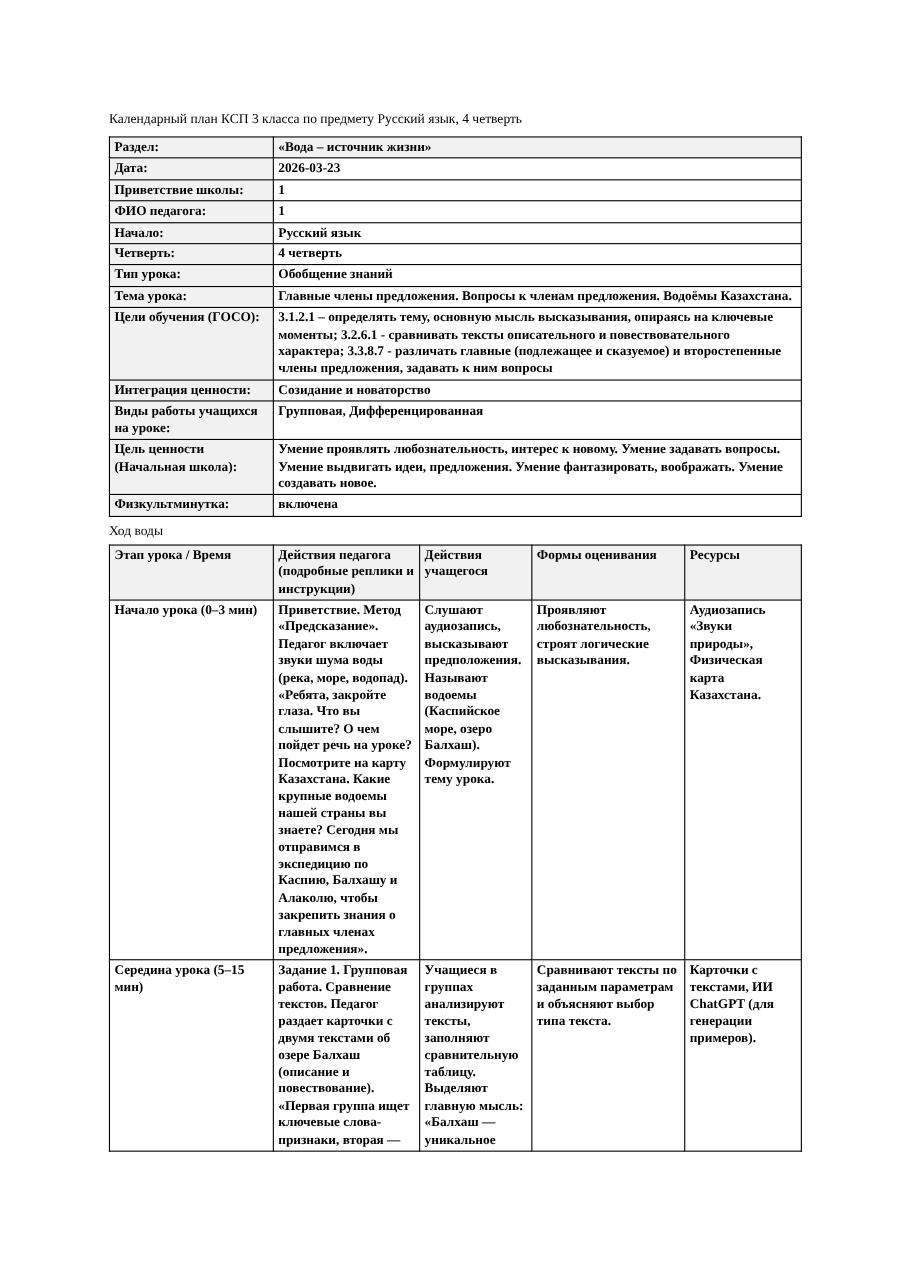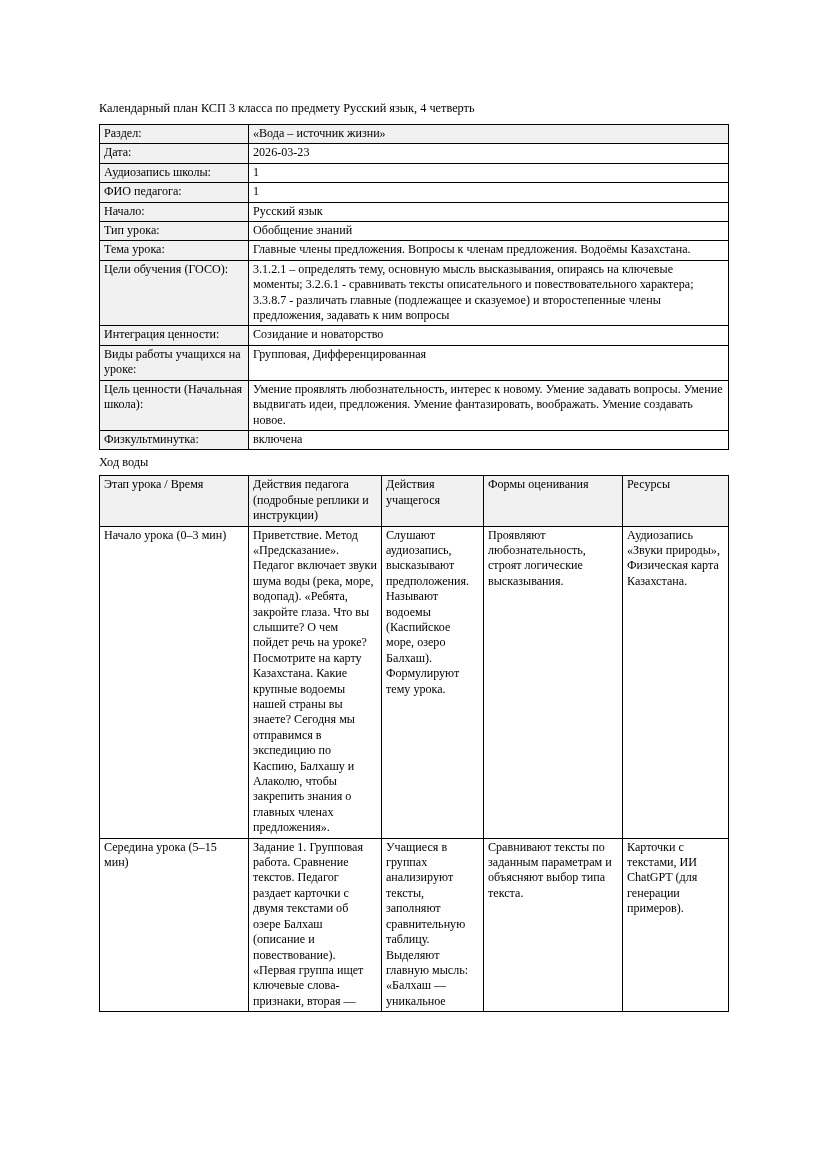--- a/index.html
+++ b/index.html
@@ -42,21 +42,21 @@
     width: 629px;
     border: 1px solid #000;
   }
   table td, table th {
     border: 1px solid #000;
     padding: 1px 4px 2px 4px;
     font-size: 12.1px;
     line-height: 15.4px;
     vertical-align: top;
     text-align: left;
-    font-weight: normal;
+    font-weight: bold;
     word-wrap: break-word;
     overflow-wrap: break-word;
     hyphens: none;
   }
   .info-table .lbl {
     width: 149px;
     background: #f1f1f1;
   }
   .info-table .val {
     width: 480px;
@@ -99,30 +99,34 @@
       <tbody>
         <tr class="shaded">
           <td class="lbl">Раздел:</td>
           <td class="val">«Вода – источник жизни»</td>
         </tr>
         <tr>
           <td class="lbl">Дата:</td>
           <td class="val">2026-03-23</td>
         </tr>
         <tr>
-          <td class="lbl">Аудиозапись школы:</td>
+          <td class="lbl">Приветствие школы:</td>
           <td class="val">1</td>
         </tr>
         <tr>
           <td class="lbl">ФИО педагога:</td>
           <td class="val">1</td>
         </tr>
         <tr>
           <td class="lbl">Начало:</td>
           <td class="val">Русский язык</td>
+        </tr>
+        <tr>
+          <td class="lbl">Четверть:</td>
+          <td class="val">4 четверть</td>
         </tr>
         <tr>
           <td class="lbl">Тип урока:</td>
           <td class="val">Обобщение знаний</td>
         </tr>
         <tr>
           <td class="lbl">Тема урока:</td>
           <td class="val">Главные члены предложения. Вопросы к членам предложения. Водоёмы Казахстана.</td>
         </tr>
         <tr>

